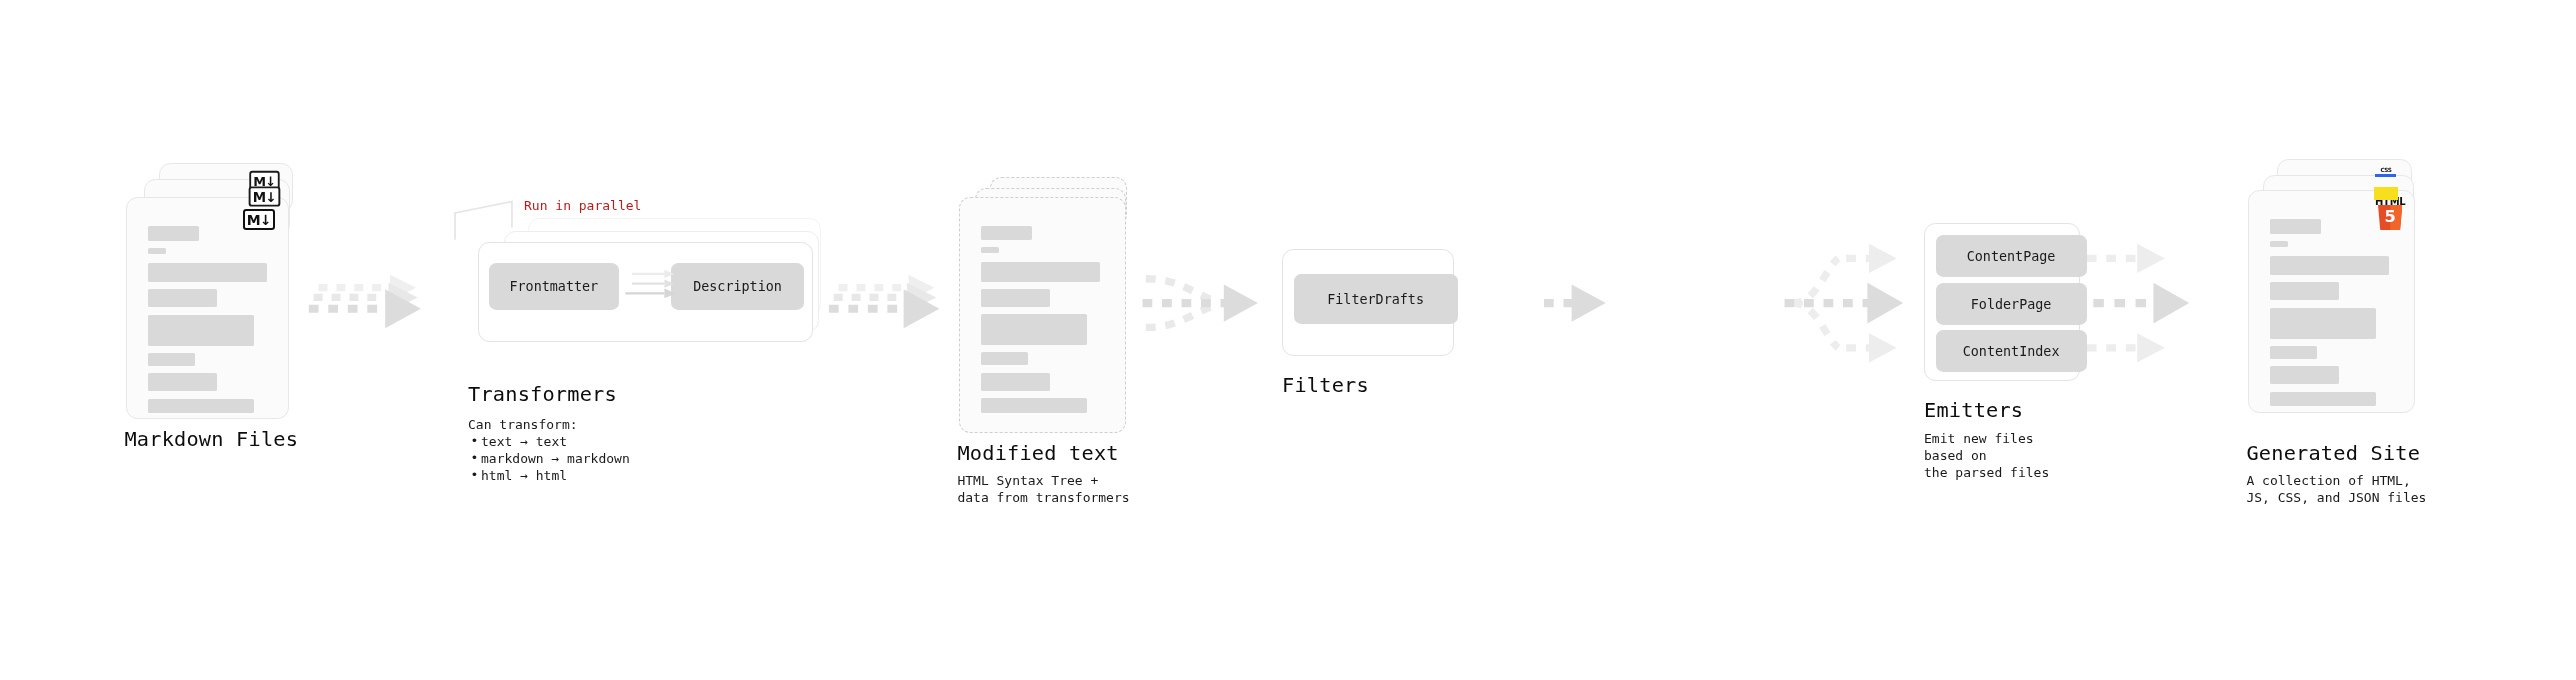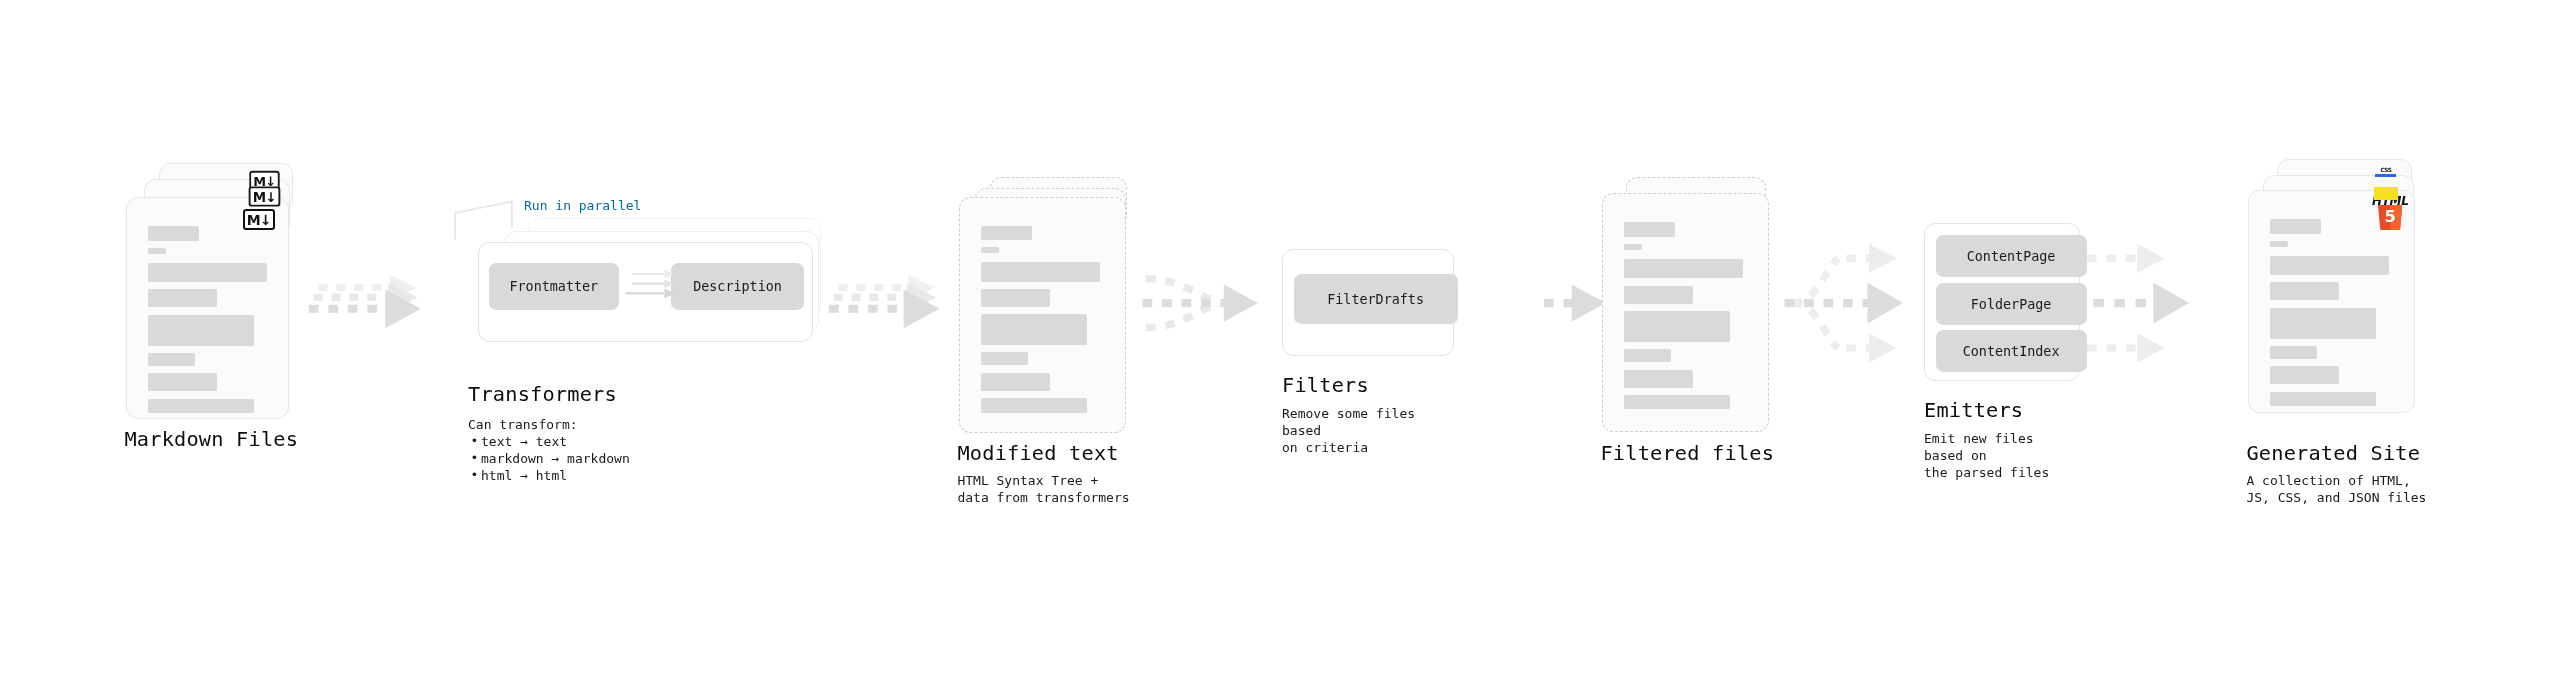--- a/index.html
+++ b/index.html
@@ -43,23 +43,22 @@
     display: flex; align-items: center; justify-content: center;
     letter-spacing: -0.8px;
   }
   .md-badge.ghost { border-color: #1a1a1a; }
   .html5-badge {
     width: 28px; height: 32.5px;
     display:flex; flex-direction:column; align-items:center;
   }
   .html5-word {
     font-family: "DejaVu Sans", "Liberation Sans", sans-serif;
-    font-size: 12px; font-weight: bold; color: #111; letter-spacing: -0.3px;
+    font-size: 10px; font-weight: bold; color: #111; letter-spacing: -0.3px;
     line-height: 7.3px;
-    font-style: italic;
   }
   .shield {
     width: 24.4px; height: 25px; position: relative;
     background: #e44d26;
     clip-path: polygon(0% 0%, 100% 0%, 91% 100%, 50% 112%, 9% 100%);
   }
   .shield::after {
     content: ""; position: absolute; right: 0; top: 0;
     width: 50%; height: 100%;
     background: #f16529;
@@ -130,21 +129,21 @@
   }
   .cap-list ul { list-style: none; }
   .cap-list li { padding-left: 13px; position: relative; }
   .cap-list li::before {
     content: "\2022"; position: absolute; left: 2.4px; top: -0.8px;
   }
 
   .parallel-note {
     position: absolute;
     font-size: 13px;
-    color: #0369a1;
+    color: #b91c1c;
     white-space: nowrap;
   }
 
   svg.overlay { position: absolute; left: 0; top: 0; overflow: visible; pointer-events: none; }
 </style>
 </head>
 <body>
 
 <div class="canvas">
 
@@ -297,42 +296,22 @@
     <div class="cap-title" style="left:-1.6px; top:264px;">Modified text</div>
     <div class="cap-sub" style="left:-1.6px; top:295px;">HTML Syntax Tree +
 data from transformers</div>
   </div>
 
   <div class="stage" style="left:1282px; top:249px;">
     <div class="groupbox" style="left:0; top:0; width:172px; height:107px; position:relative;">
       <div class="chip" style="left:10.6px; top:24.4px; width:164px; height:50px;">FilterDrafts</div>
     </div>
     <div class="cap-title" style="left:0px; top:124px;">Filters</div>
-    <div class="cap-sub" style="left:0px; top:156px;">Remove some files based
-on criteria</div>
-  </div>
-
-  <div class="stage" style="left:1602px; top:177px;">
-    <div class="stack" style="width:187px;height:260px;">
-      <div class="sheet dashed" style="left:24.4px; top:0px; width:140px; height:45px;"></div>
-      <div class="sheet dashed" style="left:0px; top:16.3px; width:167px; height:239px; z-index:3;">
-        <div class="lines">
-          <div class="ln" style="width:51px;height:14.6px;"></div>
-          <div class="ln" style="width:18px;height:5.7px;margin-bottom:9px;"></div>
-          <div class="ln" style="width:119px;height:19.5px;"></div>
-          <div class="ln" style="width:69px;height:18px;"></div>
-          <div class="ln" style="width:106px;height:31px;"></div>
-          <div class="ln" style="width:47px;height:13px;"></div>
-          <div class="ln" style="width:69px;height:18px;"></div>
-          <div class="ln" style="width:106px;height:14.6px;"></div>
-        </div>
-      </div>
-    </div>
-    <div class="cap-title" style="left:-1.6px; top:264px;">Filtered files</div>
-  </div>
+  </div>
+
 
   <div class="stage" style="left:1924px; top:223px;">
     <div class="groupbox" style="left:0; top:0; width:156px; height:158px; position:relative;">
       <div class="chip" style="left:10.6px; top:11.4px; width:151px; height:42px;">ContentPage</div>
       <div class="chip" style="left:10.6px; top:59px; width:151px; height:42px;">FolderPage</div>
       <div class="chip" style="left:10.6px; top:106px; width:151px; height:42px;">ContentIndex</div>
     </div>
     <div class="cap-title" style="left:0px; top:175px;">Emitters</div>
     <div class="cap-sub" style="left:0px; top:207px;">Emit new files based on
 the parsed files</div>

